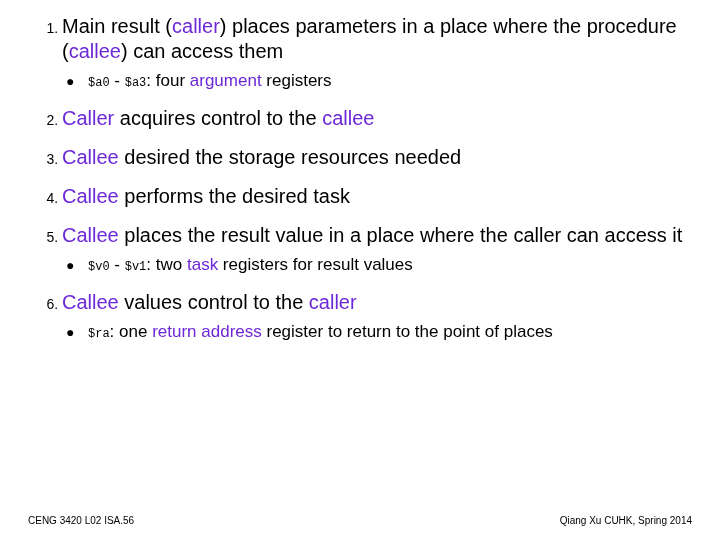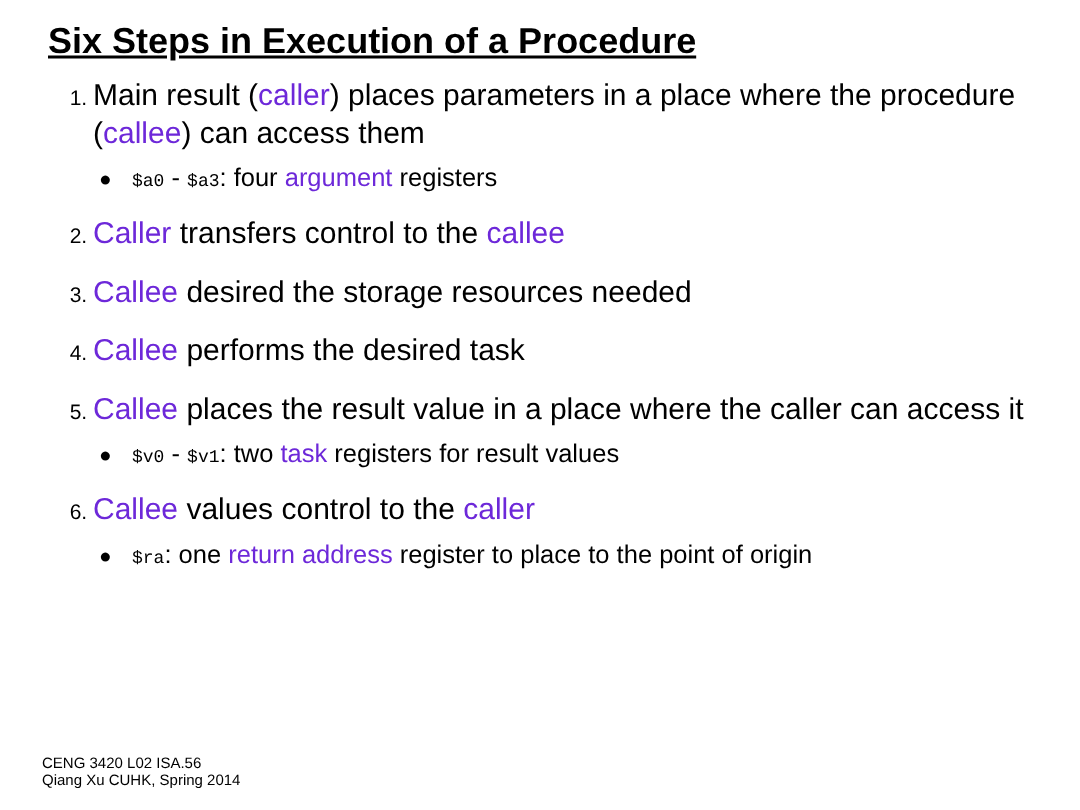--- a/index.html
+++ b/index.html
@@ -59,41 +59,39 @@
   .red { color: #6d28d9; }
   .footer {
     position: absolute;
     bottom: 14px;
     left: 28px;
     right: 28px;
     font-size: 10px;
     color: #000;
     display: flex;
     justify-content: space-between;
-    flex-direction: column;
   }
 </style>
 </head>
 <body>
 
 <div class="slide">
-  <div class="title">Six Steps in Execution of a Procedure</div>
 
   <ol class="steps">
 
     <li>
       <span>Main result (</span><span class="red">caller</span><span>) places parameters in a place where the procedure (</span><span class="red">callee</span><span>) can access them</span>
       <div class="sub">
         <span class="bullet">●</span>
         <span class="code">$a0</span><span> - </span><span class="code">$a3</span><span>: four </span><span class="red">argument</span><span> registers</span>
       </div>
     </li>
 
     <li>
-      <span class="red">Caller</span><span> transfers control to the </span><span class="red">callee</span>
+      <span class="red">Caller</span><span> acquires control to the </span><span class="red">callee</span>
     </li>
 
     <li>
       <span class="red">Callee</span><span> desired the storage resources needed</span>
     </li>
 
     <li>
       <span class="red">Callee</span><span> performs the desired task</span>
     </li>
 
@@ -102,21 +100,21 @@
       <div class="sub">
         <span class="bullet">●</span>
         <span class="code">$v0</span><span> - </span><span class="code">$v1</span><span>:  two </span><span class="red">task</span><span> registers for result values</span>
       </div>
     </li>
 
     <li>
       <span class="red">Callee</span><span> values control to the </span><span class="red">caller</span>
       <div class="sub">
         <span class="bullet">●</span>
-        <span class="code">$ra</span><span>: one </span><span class="red">return address</span><span> register to place to the point of origin</span>
+        <span class="code">$ra</span><span>: one </span><span class="red">return address</span><span> register to return to the point of places</span>
       </div>
     </li>
 
   </ol>
 </div>
 
 <div class="footer">
   <span>CENG 3420 L02 ISA.56</span>
   <span>Qiang Xu   CUHK, Spring 2014</span>
 </div>

